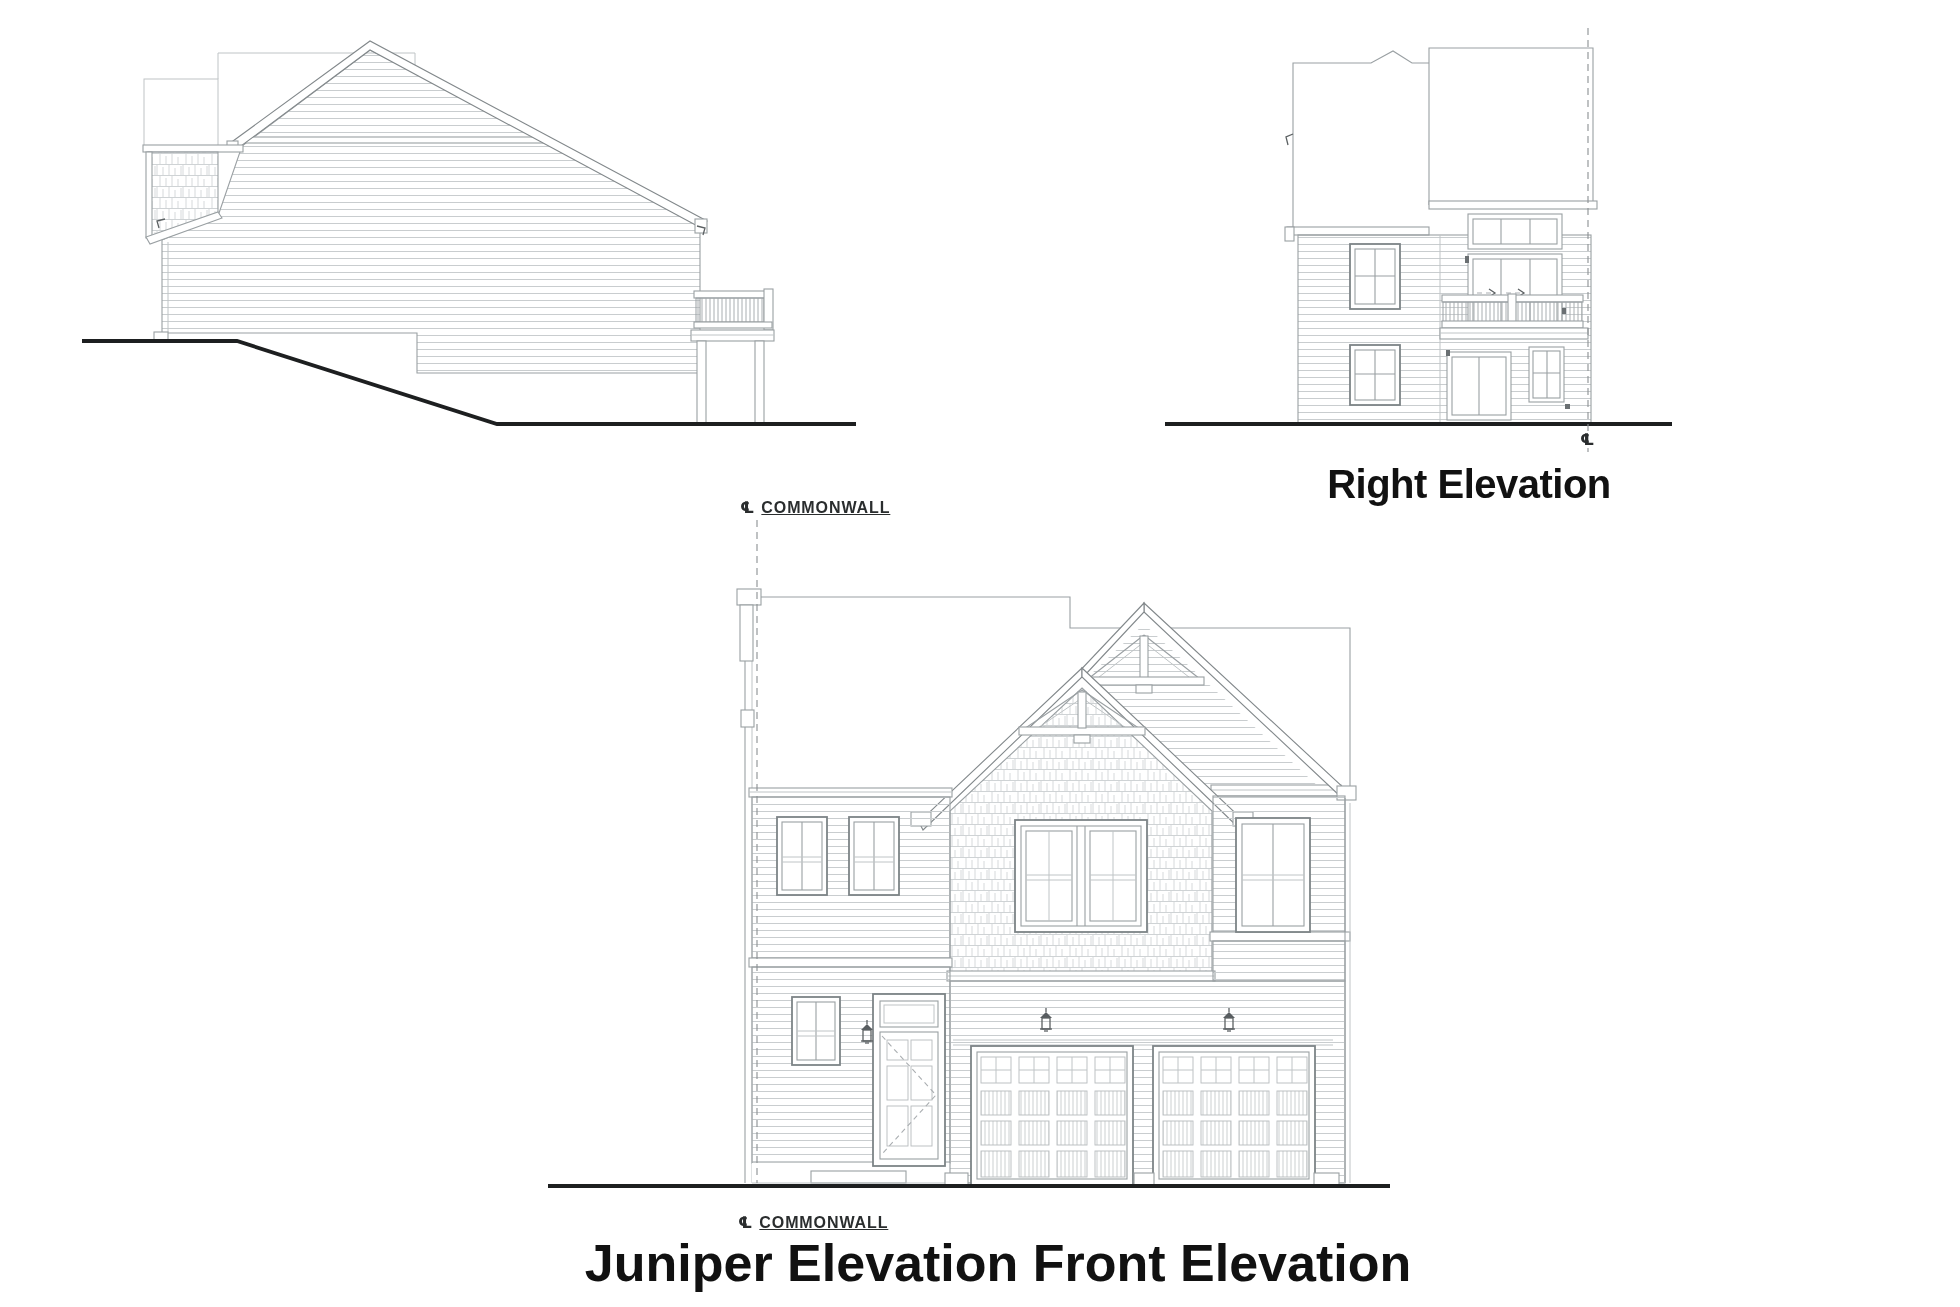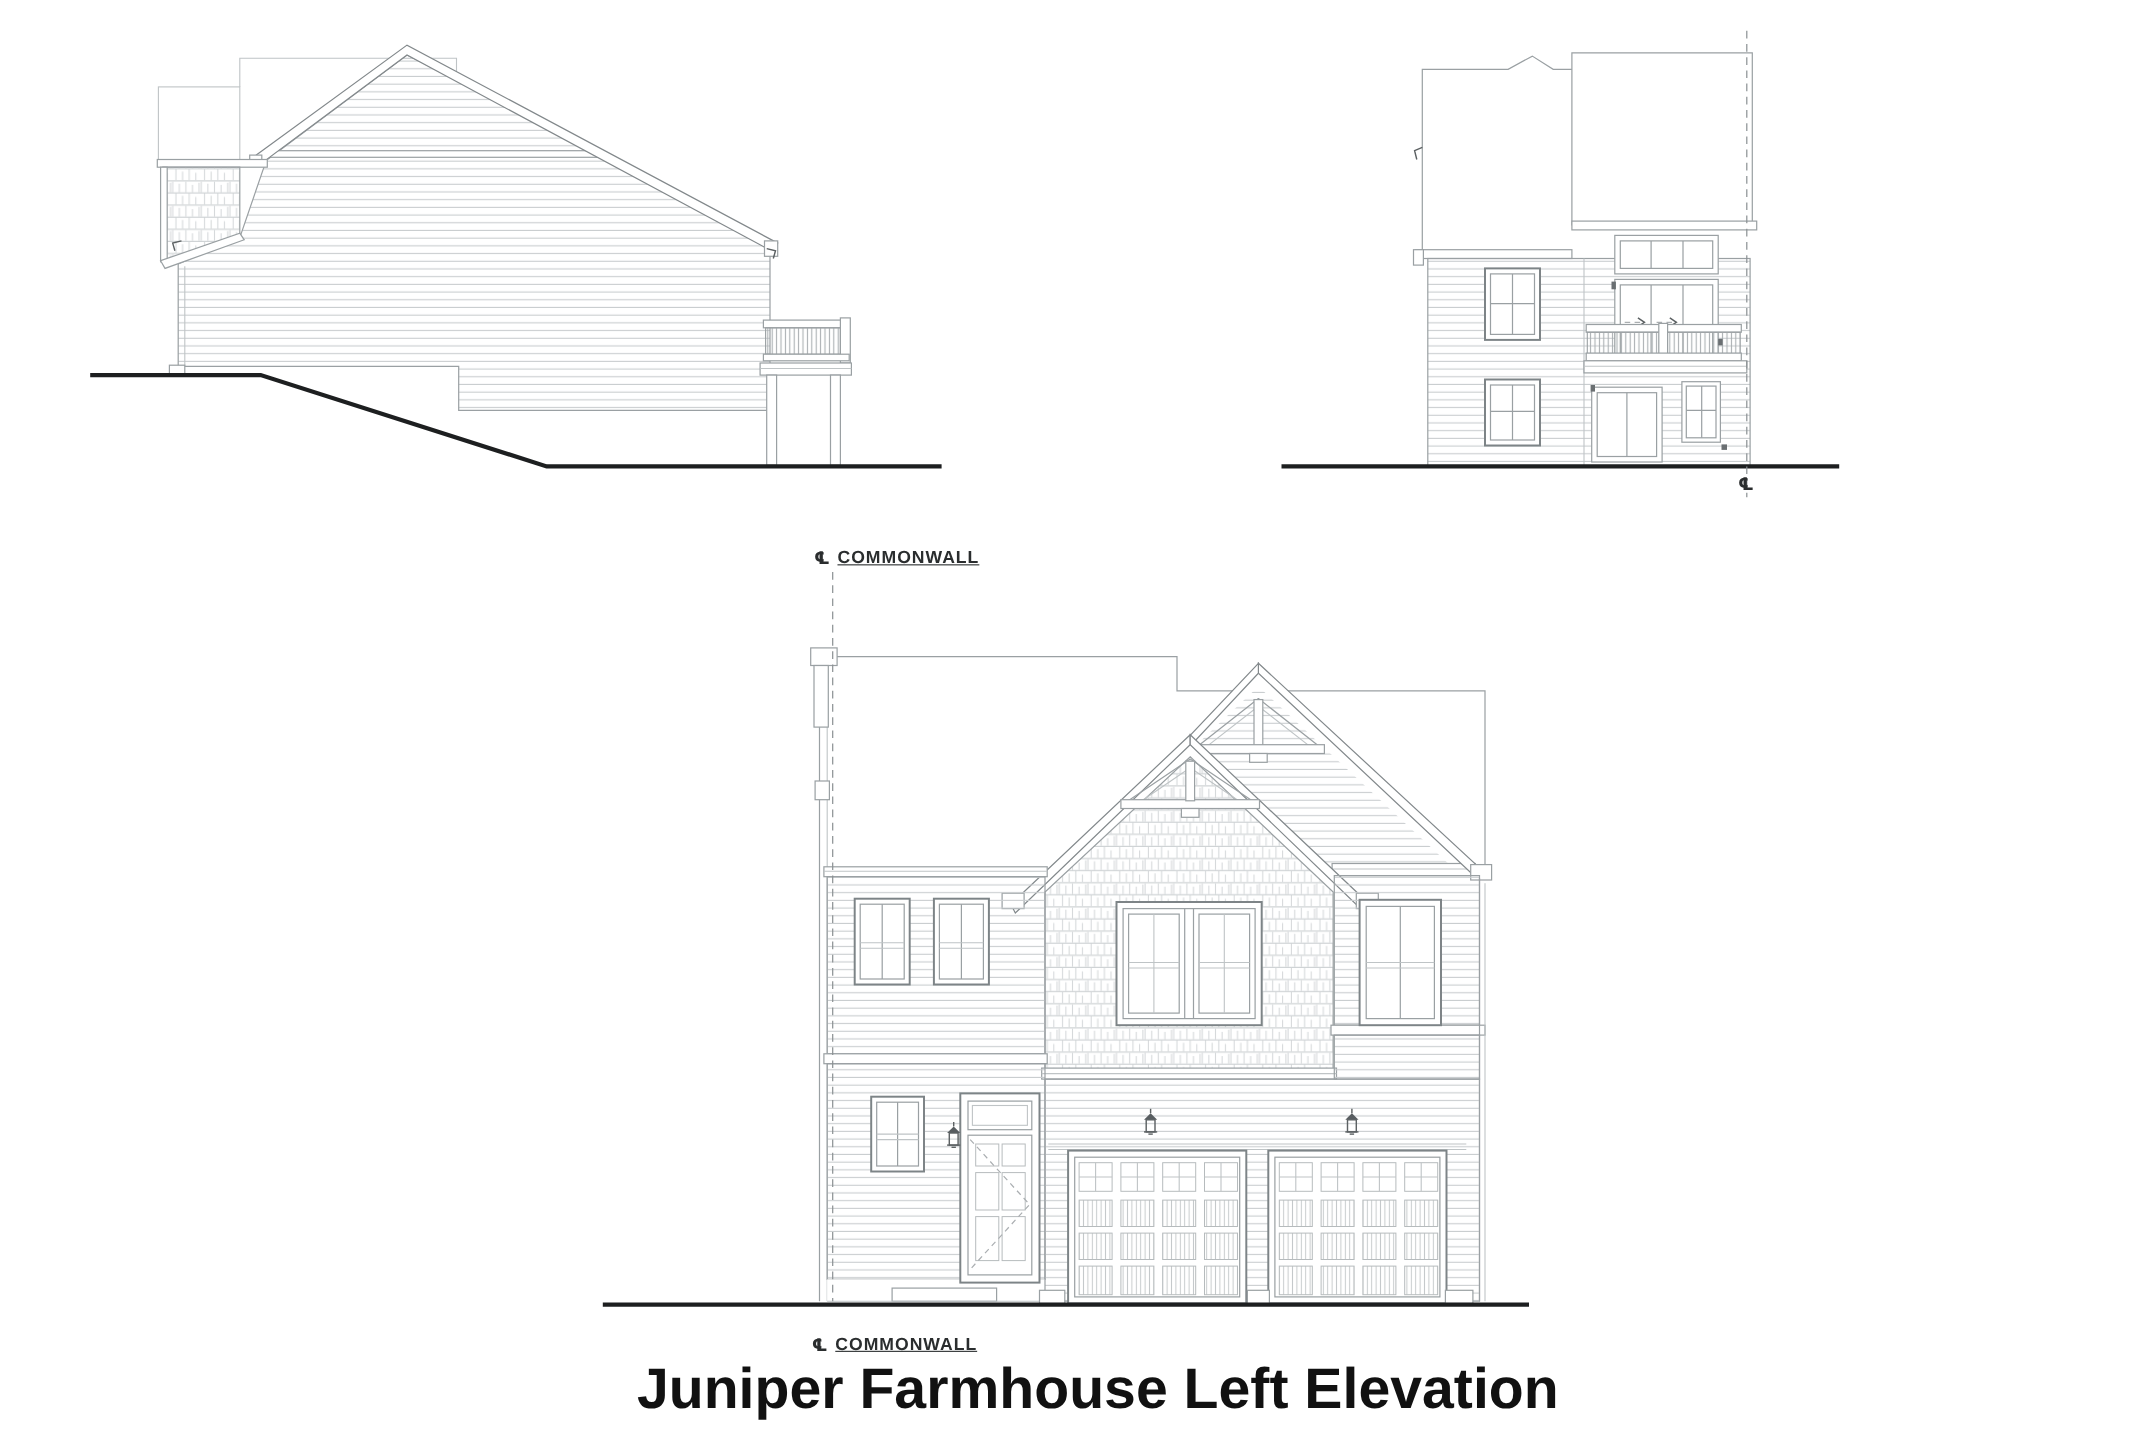--- a/index.html
+++ b/index.html
@@ -268,22 +268,23 @@
       <rect x="1314" y="1173" width="25" height="12" class="wf"></rect>
       <use href="#lamp" x="1039" y="1008"></use>
       <use href="#lamp" x="1222" y="1008"></use>
 
       <path d="M548,1186 H1390" class="gnd"></path>
       <path d="M757,520 V1183" class="dash"></path>
     </g>
   </svg>
 
 
-
-  <div class="title title-main" style="left:448px;top:1234px;width:1100px;">Juniper Farmhouse Left Elevation</div>
+  <div class="title title-side" style="left:1269px;top:462px;width:400px;">Right Elevation</div>
+
+  <div class="title title-main" style="left:448px;top:1234px;width:1100px;">Juniper Elevation Front Elevation</div>
 
   <div class="cw" style="left:740px;top:498px;">
     <span class="sym">℄</span><span class="lbl">COMMONWALL</span>
   </div>
 
   <div class="cw" style="left:738px;top:1213px;">
     <span class="sym">℄</span><span class="lbl">COMMONWALL</span>
   </div>
 
   <div class="clsym" style="left:1580px;top:430px;">℄</div>

